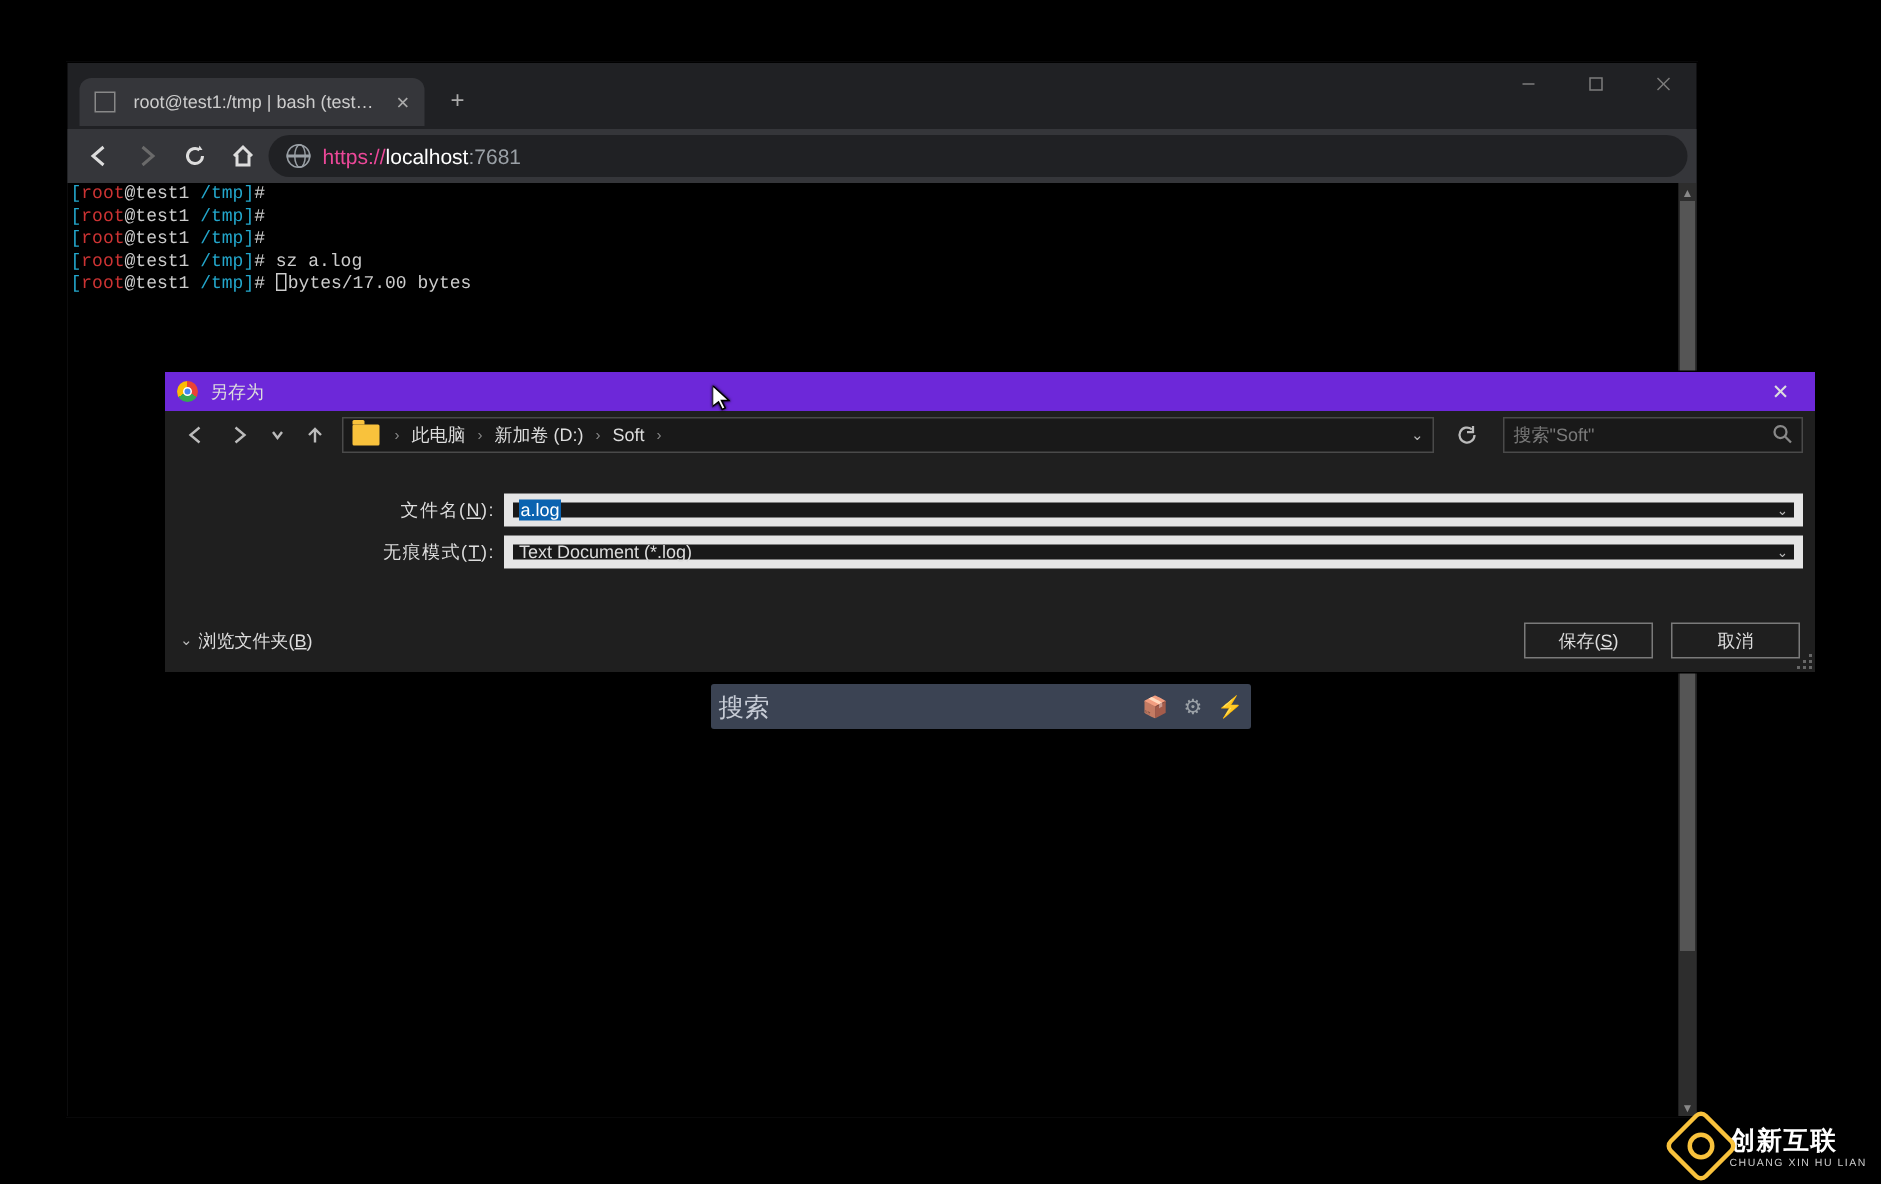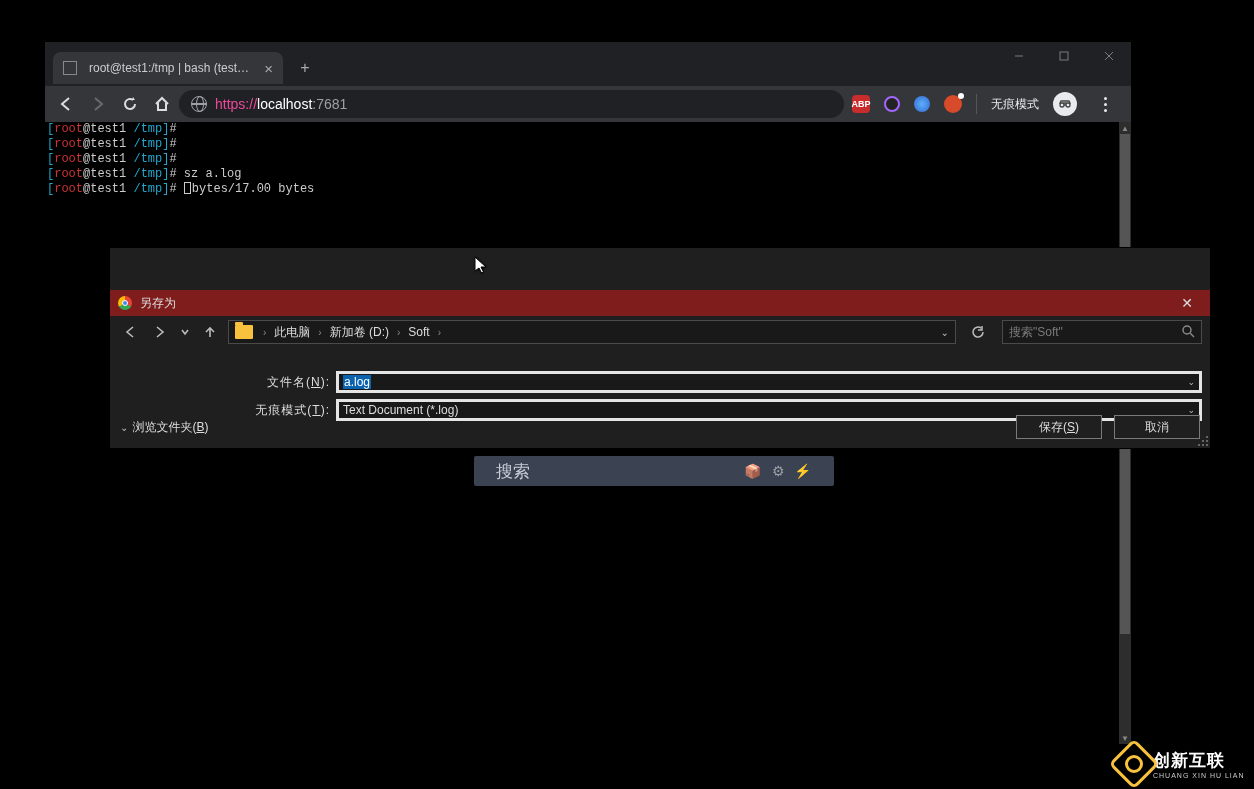--- a/index.html
+++ b/index.html
@@ -53,21 +53,21 @@
   .caret-box { display:inline-block; width:7px; height:12px; border:1px solid #ccc; vertical-align: -2px; margin-right:1px; }
 
   
   .vscroll { position:absolute; right:0; top:0; bottom:0; width:12px; background:#2d2d2d; }
   .vscroll .up,.vscroll .down { position:absolute; left:0; width:12px; height:12px; display:flex;align-items:center;justify-content:center; font-size:8px; color:#888; }
   .vscroll .up { top:0; } .vscroll .down { bottom:0; }
   .vscroll .thumb { position:absolute; left:1px; right:1px; top:12px; height:500px; background:#555; }
 
   
   .save-dialog { position:absolute; left:110px; top:248px; width:1100px; height:200px; background:#1f1f1f; box-shadow:0 0 0 1px #000; }
-  .dlg-title { height:26px; display:flex; align-items:center; padding:0 8px; color:#ddd; font-size:12px; background:#7f1d1d;margin-top:42px; }
+  .dlg-title { height:26px; display:flex; align-items:center; padding:0 8px; color:#ddd; font-size:12px; background:#6d28d9; }
   .dlg-title .chrome-logo { width:14px;height:14px;border-radius:50%; background: conic-gradient(#ea4335 0 120deg,#34a853 120deg 240deg,#fbbc05 240deg 360deg); margin-right:8px; position:relative; }
   .dlg-title .chrome-logo::after{ content:''; position:absolute; inset:4px; background:#4285f4; border-radius:50%; border:1.5px solid #fff; }
   .dlg-close { margin-left:auto; width:30px; text-align:center; color:#ddd; font-size:14px; }
 
   .dlg-nav { height:32px; display:flex; align-items:center; padding:0 8px; gap:6px; background:#1f1f1f; }
   .dlg-nav-btn { width:24px;height:24px;display:flex;align-items:center;justify-content:center; }
   .dlg-nav-btn svg { stroke:#bbb; stroke-width:1.6; fill:none; }
   .crumbs { flex:1; height:24px; border:1px solid #4a4a4a; background:#191919; display:flex; align-items:center; font-size:12px; color:#ddd; }
   .crumbs .folder-icon { width:18px;height:14px;background:#f9c23c;margin:0 6px;border-radius:1px; position:relative; }
   .crumbs .folder-icon::before{content:'';position:absolute;left:0;top:-3px;width:8px;height:3px;background:#f9c23c;border-radius:1px 1px 0 0;}
@@ -75,35 +75,35 @@
   .crumb-sep { color:#888; padding:0 4px; font-size:10px; }
   .crumb-dd { margin-left:auto; padding:0 6px; color:#bbb; font-size:10px; }
   .refresh-btn { width:24px;height:24px;display:flex;align-items:center;justify-content:center;margin-left:4px; }
   .search-box { width:200px; height:24px; border:1px solid #4a4a4a; background:#191919; display:flex; align-items:center; padding:0 6px; margin-left:6px; color:#7a7a7a; font-size:12px; }
   .search-box .sicon { margin-left:auto; }
   .search-box .sicon svg { stroke:#888; stroke-width:1.5; fill:none; }
 
   .field-row { display:flex; align-items:center; padding:3px 8px; }
   .field-label { width:218px; text-align:right; color:#ddd; font-size:12px; padding-right:6px; letter-spacing:1px; }
   .field-label .shortcut { text-decoration:underline; }
-  .field-input { flex:1; height:22px; background:#191919; border:3px solid #e5e5e5; color:#ddd; font-size:12px; padding:0 4px; display:flex; align-items:center; position:relative; }
+  .field-input { flex:1; height:22px; background:#191919; border:6px solid #e5e5e5; color:#ddd; font-size:12px; padding:0 4px; display:flex; align-items:center; position:relative; }
   .field-input .sel { background:#0b63b0; color:#fff; padding:0 1px; }
   .field-input .dd-arrow { position:absolute; right:4px; font-size:9px; color:#bbb; }
 
   .dlg-footer { position:absolute; left:0; right:0; bottom:0; height:42px; display:flex; align-items:center; padding:0 10px; }
   .browse-folders { color:#ddd; font-size:12px; display:flex; align-items:center; gap:4px; }
   .browse-folders .chev { font-size:10px; color:#bbb; }
   .dlg-btn { width:86px; height:24px; border:1px solid #7a7a7a; background:#1f1f1f; color:#ddd; font-size:12px; display:flex; align-items:center; justify-content:center; margin-left:12px; }
   .dlg-footer .spacer { flex:1; }
   .resize-grip { position:absolute; right:2px; bottom:2px; width:10px; height:10px; }
   .resize-grip span { position:absolute; width:2px;height:2px;background:#666; }
   .resize-grip span:nth-child(1){right:0;bottom:0;} .resize-grip span:nth-child(2){right:4px;bottom:0;} .resize-grip span:nth-child(3){right:0;bottom:4px;} .resize-grip span:nth-child(4){right:8px;bottom:0;} .resize-grip span:nth-child(5){right:4px;bottom:4px;} .resize-grip span:nth-child(6){right:0;bottom:8px;}
 
   
-  .float-search { position:absolute; left:474px; top:456px; width:360px; height:30px; background:#3b4353; display:flex; align-items:center; padding:0 22px; color:#c7ccd6; font-size:17px; border-radius:2px;gap:28px; }
+  .float-search { position:absolute; left:474px; top:456px; width:360px; height:30px; background:#3b4353; display:flex; align-items:center; padding:0 5px; color:#c7ccd6; font-size:17px; border-radius:2px;gap:28px; }
   .float-icons { margin-left:auto; display:flex; gap:10px; font-size:14px; }
 
   
   .cursor { position:absolute; left:475px; top:257px; width:12px; height:18px; pointer-events:none; }
   .cursor svg { filter: drop-shadow(0 0 1px #000); }
 
   
   .watermark { position:absolute; right:0; bottom:0; width:138px; height:50px; display:flex; align-items:center; gap:1px; color:#fff; }
   .watermark .mark { width:36px;height:36px;border:3px solid #f9c23c;transform:rotate(45deg);border-radius:6px;position:relative; }
   .watermark .mark::after{content:'';position:absolute;inset:6px;border:3px solid #f9c23c;border-radius:50%;transform:rotate(-45deg);}
@@ -163,42 +163,20 @@
     <div class="nav-btn">
         <svg width="18" height="18">
           <path d="M3 9 L9 3 L15 9 M5 8 V15 H13 V8"></path>
         </svg>
       </div>
     <div class="omnibox">
       <span class="globe-icon"></span>
       <span class="url-text">
         <span class="proto">https://</span><span class="host">localhost</span><span>:7681</span>
       </span>
-    </div>
-    <div class="toolbar-right">
-      <div class="ext-icon" style="background:#c92c2c">ABP</div>
-      <div class="ext-icon" style="background:#222;border:2px solid #a168ff;border-radius:50%;width:16px;height:16px"></div>
-      <div class="ext-icon" style="background:radial-gradient(circle,#5bb0ff,#3366cc);border-radius:50%;width:16px;height:16px"></div>
-      <div class="ext-icon" style="background:#d84b2a;border-radius:50%;width:18px;height:18px;position:relative">
-          <span style="position:absolute;right:-2px;top:-2px;width:6px;height:6px;background:#fff;border-radius:50%"></span>
-        </div>
-      <div class="divider"></div>
-      <span class="incognito-label">无痕模式</span>
-      <div class="incognito-badge">
-          <svg width="16" height="16" viewBox="0 0 16 16">
-            <path d="M3 9a2 2 0 1 0 4 0 2 2 0 1 0-4 0 M9 9a2 2 0 1 0 4 0 2 2 0 1 0-4 0 M7 9h2 M4 5h8l1 2H3z" fill="none" stroke="#444" stroke-width="1.3"></path>
-          </svg>
-        </div>
-      <div class="kebab">
-          <div class="kebab-dots">
-            <span></span>
-            <span></span>
-            <span></span>
-          </div>
-        </div>
     </div>
   </div>
 
   <div class="page-content">
     <div class="terminal"><span class="prompt-bracket">[</span><span class="prompt-user">root</span><span class="prompt-at">@test1</span><span class="prompt-path"> /tmp</span><span class="prompt-bracket">]</span><span class="prompt-cmd">#</span>
 <span class="prompt-bracket">[</span><span class="prompt-user">root</span><span class="prompt-at">@test1</span><span class="prompt-path"> /tmp</span><span class="prompt-bracket">]</span><span class="prompt-cmd">#</span>
 <span class="prompt-bracket">[</span><span class="prompt-user">root</span><span class="prompt-at">@test1</span><span class="prompt-path"> /tmp</span><span class="prompt-bracket">]</span><span class="prompt-cmd">#</span>
 <span class="prompt-bracket">[</span><span class="prompt-user">root</span><span class="prompt-at">@test1</span><span class="prompt-path"> /tmp</span><span class="prompt-bracket">]</span><span class="prompt-cmd">#</span><span class="prompt-cmd"> sz a.log</span>
 <span class="prompt-bracket">[</span><span class="prompt-user">root</span><span class="prompt-at">@test1</span><span class="prompt-path"> /tmp</span><span class="prompt-bracket">]</span><span class="prompt-cmd"># </span><span class="caret-box"></span><span class="prompt-cmd">bytes/17.00 bytes</span></div>
     <div class="vscroll">

